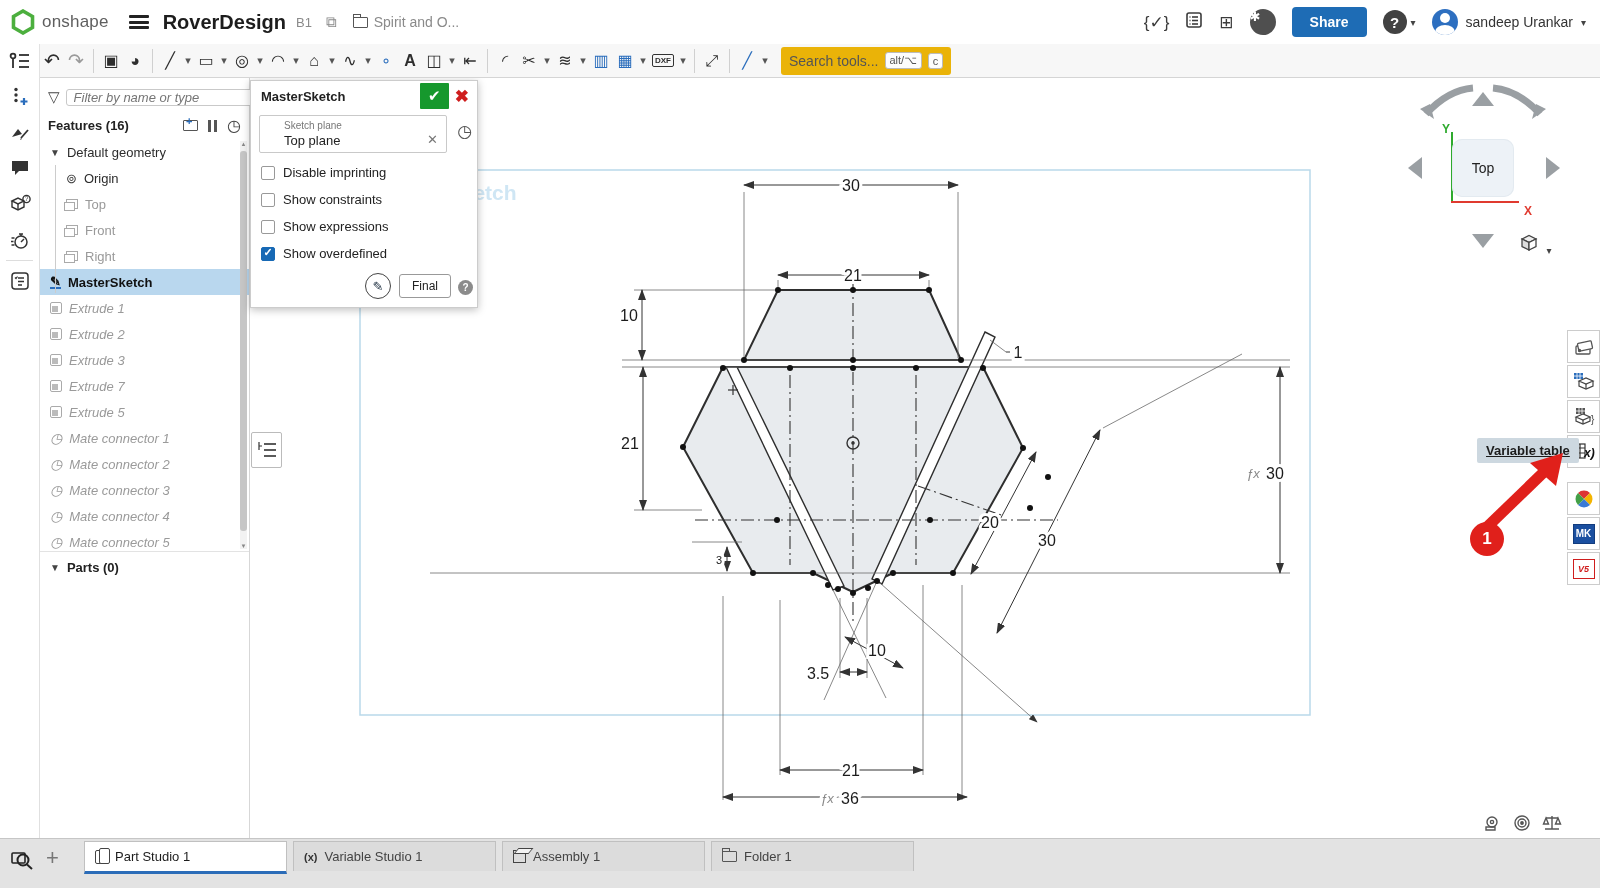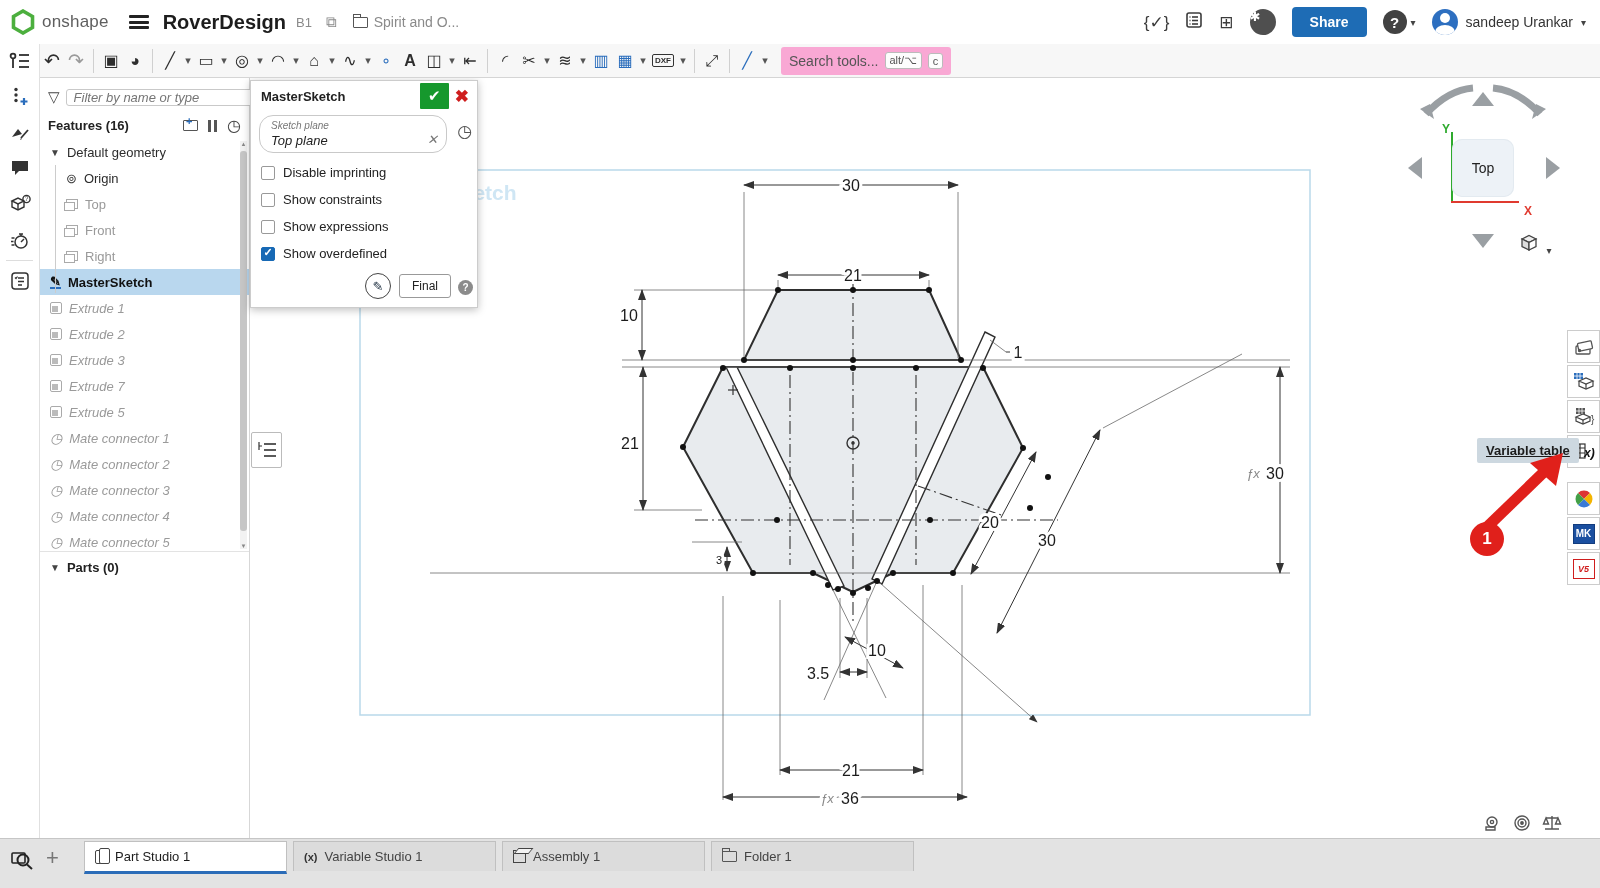--- a/index.html
+++ b/index.html
@@ -35,21 +35,21 @@
              border-bottom:1px solid #d5d5d5; display:flex; align-items:center; z-index:39; }
   .tool-first { width:40px; height:34px; background:#fff; border-right:1px solid #e2e2e2;
                 display:flex; align-items:center; justify-content:center; }
   .t-ic { min-width:24px; height:26px; display:flex; align-items:center; justify-content:center;
           font-size:16px; color:#2e2e2e; cursor:pointer; padding:0 3px; }
   .t-ic.small { font-size:11px; color:#555; min-width:12px; }
   .t-sep { width:1px; height:24px; background:#d0d0d0; margin:0 5px; }
   .t-dis { color:#9a9a9a; }
   .dxf-box { font-size:8px; font-weight:bold; border:1.5px solid #333; border-radius:2px; padding:1px 2px; }
   .blue-ic { color:#2a6dbc; }
-  .search-tools { margin-left:10px; background:#f9a8d4; border-radius:3px; height:28px;
+  .search-tools { margin-left:10px; background:#eab308; border-radius:3px; height:28px;
                   display:flex; align-items:center; padding:0 8px; gap:6px; cursor:text; }
   .search-tools .ph { font-size:14px; color:#555; }
   .key { font-size:11px; color:#555; background:#fdfdfd; border:1px solid #bbb; border-radius:3px; padding:1px 4px; }
 
   
   #rail { left:0; top:78px; width:40px; height:760px; background:#fff; border-right:1px solid #e0e0e0; z-index:30; }
   .rail-btn { width:40px; height:36px; display:flex; align-items:center; justify-content:center; cursor:pointer; }
   .rail-div { height:1px; background:#ddd; margin:2px 6px; }
   .rail-bottom { position:absolute; left:6px; top:766px; }
 
@@ -86,21 +86,21 @@
               padding:8px 10px; border-top:1px solid #e3e3e3; }
 
   
   #dlg { left:250px; top:80px; width:228px; height:228px; background:#fff; z-index:35;
          border:1px solid #ccc; box-shadow:0 2px 8px rgba(0,0,0,.25); }
   .dlg-hd { display:flex; align-items:center; height:30px; padding-left:10px; }
   .dlg-title { font-size:13px; font-weight:bold; color:#222; flex:1; }
   .ok-btn { width:29px; height:26px; background:#16982d; color:#fff; display:flex; align-items:center;
             justify-content:center; font-size:15px; cursor:pointer; margin-right:6px; border-radius:1px; }
   .x-btn { color:#cf1d1d; font-size:17px; font-weight:bold; cursor:pointer; margin-right:8px; }
-  .plane-box { margin:4px 30px 6px 8px; border:1px solid #c9c9c9; border-radius:14px; padding:4px 11px; position:relative;font-style:italic; }
+  .plane-box { margin:4px 30px 6px 8px; border:1px solid #c9c9c9; border-radius:2px; padding:4px 24px; position:relative; }
   .plane-lbl { font-size:10px; color:#777; }
   .plane-val { font-size:13px; color:#222; margin-top:2px; }
   .plane-x { position:absolute; right:8px; top:16px; color:#777; font-size:13px; cursor:pointer; }
   .dlg-clock { position:absolute; right:5px; top:40px; font-size:17px; color:#555; cursor:pointer; }
   .chk-row { display:flex; align-items:center; gap:8px; padding:6px 10px; font-size:13px; color:#222; cursor:pointer; }
   .cbox { width:14px; height:14px; border:1.4px solid #999; border-radius:2px; background:#fff; flex:none; }
   .cbox.on { background:#1769b5; border-color:#1769b5; position:relative; }
   .cbox.on:after { content:"✓"; position:absolute; left:1.5px; top:-1.5px; color:#fff; font-size:11px; font-weight:bold; }
   .dlg-foot { position:absolute; right:26px; bottom:8px; display:flex; align-items:center; gap:8px; }
   .sk-circ { width:26px; height:26px; border:1.6px solid #444; border-radius:50%; display:flex;

